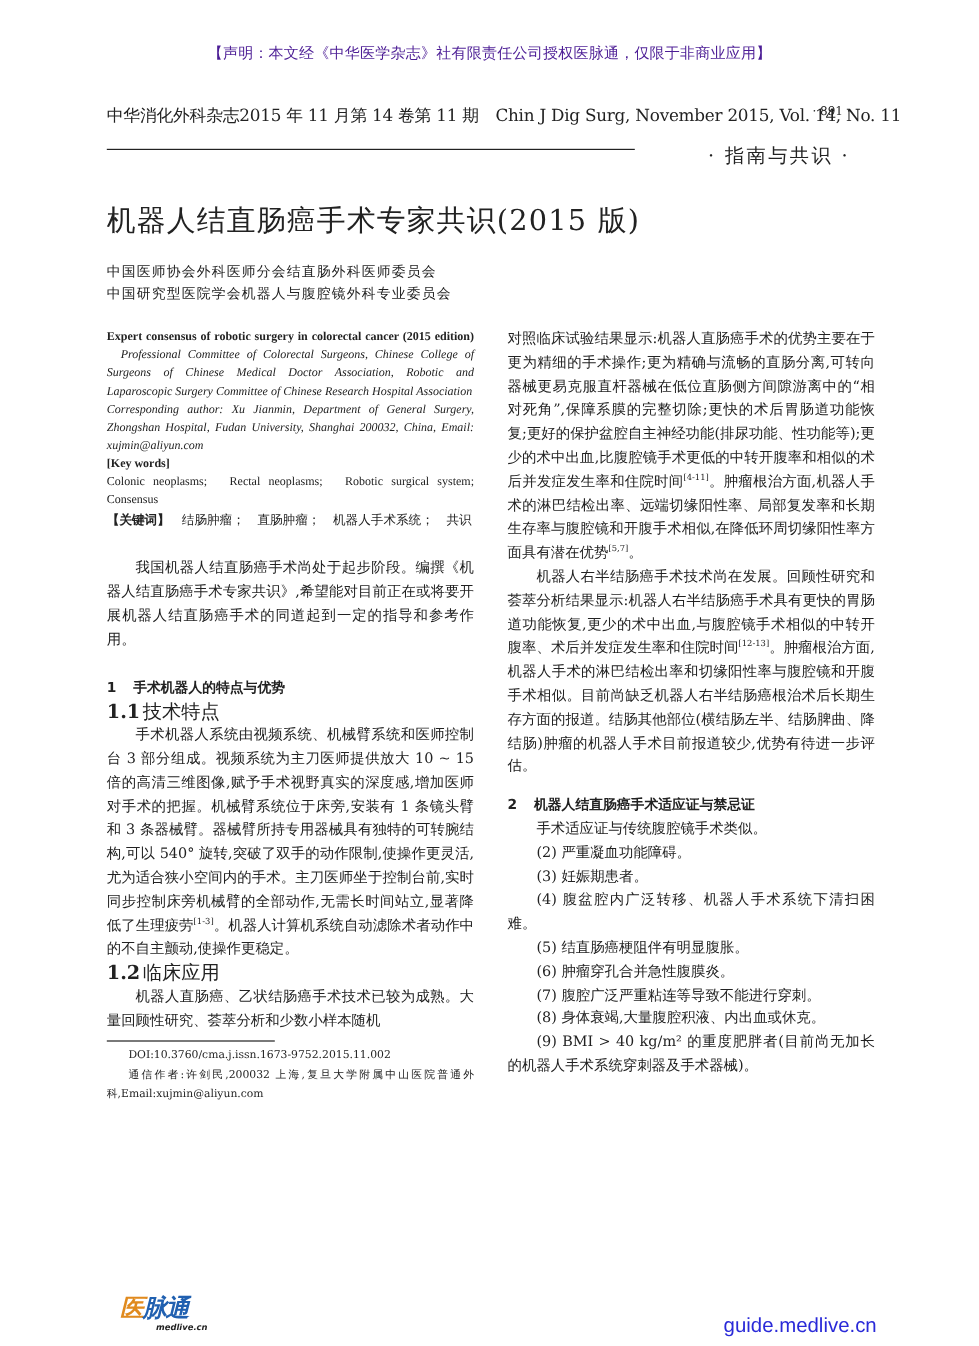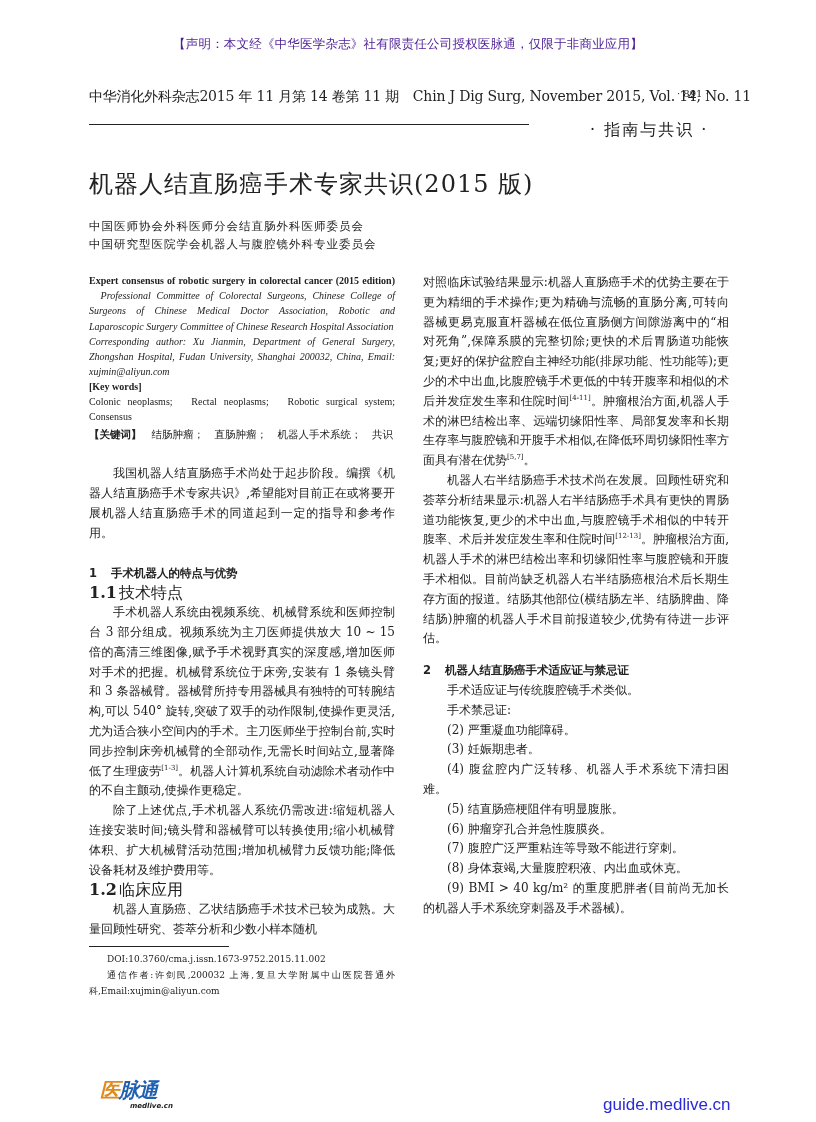--- a/index.html
+++ b/index.html
@@ -91,42 +91,40 @@
   <p class="para">我国机器人结直肠癌手术尚处于起步阶段。编撰《机器人结直肠癌手术专家共识》,希望能对目前正在或将要开展机器人结直肠癌手术的同道起到一定的指导和参考作用。</p>
 
   <div class="gap"></div>
   <div class="h1">
     <span class="num">1</span><span>手术机器人的特点与优势</span>
   </div>
   <div class="h2">
     <span class="num">1.1</span><span>技术特点</span>
   </div>
   <p class="para"><span>手术机器人系统由视频系统、机械臂系统和医师控制台 3 部分组成。视频系统为主刀医师提供放大 10 ~ 15 倍的高清三维图像,赋予手术视野真实的深度感,增加医师对手术的把握。机械臂系统位于床旁,安装有 1 条镜头臂和 3 条器械臂。器械臂所持专用器械具有独特的可转腕结构,可以 540° 旋转,突破了双手的动作限制,使操作更灵活,尤为适合狭小空间内的手术。主刀医师坐于控制台前,实时同步控制床旁机械臂的全部动作,无需长时间站立,显著降低了生理疲劳</span><sup>[1-3]</sup><span>。机器人计算机系统自动滤除术者动作中的不自主颤动,使操作更稳定。</span></p>
-  <p class="para">除了上述优点,手术机器人系统仍需改进:缩短机器人连接安装时间;镜头臂和器械臂可以转换使用;缩小机械臂体积、扩大机械臂活动范围;增加机械臂力反馈功能;降低设备耗材及维护费用等。</p>
   <div class="h2">
     <span class="num">1.2</span><span>临床应用</span>
   </div>
   <p class="para">机器人直肠癌、乙状结肠癌手术技术已较为成熟。大量回顾性研究、荟萃分析和少数小样本随机</p>
 
   <div class="footnote-rule"></div>
   <div class="footnotes">
     <div class="fn">DOI:10.3760/cma.j.issn.1673-9752.2015.11.002</div>
     <div class="fn">通信作者:许剑民,200032 上海,复旦大学附属中山医院普通外科,Email:xujmin@aliyun.com</div>
   </div>
 </div>
 
 <div class="col right">
   <p><span>对照临床试验结果显示:机器人直肠癌手术的优势主要在于更为精细的手术操作;更为精确与流畅的直肠分离,可转向器械更易克服直杆器械在低位直肠侧方间隙游离中的“相对死角”,保障系膜的完整切除;更快的术后胃肠道功能恢复;更好的保护盆腔自主神经功能(排尿功能、性功能等);更少的术中出血,比腹腔镜手术更低的中转开腹率和相似的术后并发症发生率和住院时间</span><sup>[4-11]</sup><span>。肿瘤根治方面,机器人手术的淋巴结检出率、远端切缘阳性率、局部复发率和长期生存率与腹腔镜和开腹手术相似,在降低环周切缘阳性率方面具有潜在优势</span><sup>[5,7]</sup><span>。</span></p>
   <p class="para"><span>机器人右半结肠癌手术技术尚在发展。回顾性研究和荟萃分析结果显示:机器人右半结肠癌手术具有更快的胃肠道功能恢复,更少的术中出血,与腹腔镜手术相似的中转开腹率、术后并发症发生率和住院时间</span><sup>[12-13]</sup><span>。肿瘤根治方面,机器人手术的淋巴结检出率和切缘阳性率与腹腔镜和开腹手术相似。目前尚缺乏机器人右半结肠癌根治术后长期生存方面的报道。结肠其他部位(横结肠左半、结肠脾曲、降结肠)肿瘤的机器人手术目前报道较少,优势有待进一步评估。</span></p>
 
   <div class="h1 right-h1">
     <span class="num">2</span><span>机器人结直肠癌手术适应证与禁忌证</span>
   </div>
   <p class="para">手术适应证与传统腹腔镜手术类似。</p>
-  <p class="para">手术禁忌证:</p>
   <p class="para">(2) 严重凝血功能障碍。</p>
   <p class="para">(3) 妊娠期患者。</p>
   <p class="para">(4) 腹盆腔内广泛转移、机器人手术系统下清扫困难。</p>
   <p class="para">(5) 结直肠癌梗阻伴有明显腹胀。</p>
   <p class="para">(6) 肿瘤穿孔合并急性腹膜炎。</p>
   <p class="para">(7) 腹腔广泛严重粘连等导致不能进行穿刺。</p>
   <p class="para">(8) 身体衰竭,大量腹腔积液、内出血或休克。</p>
   <p class="para">(9) BMI &gt; 40 kg/m² 的重度肥胖者(目前尚无加长的机器人手术系统穿刺器及手术器械)。</p>
 </div>
 

